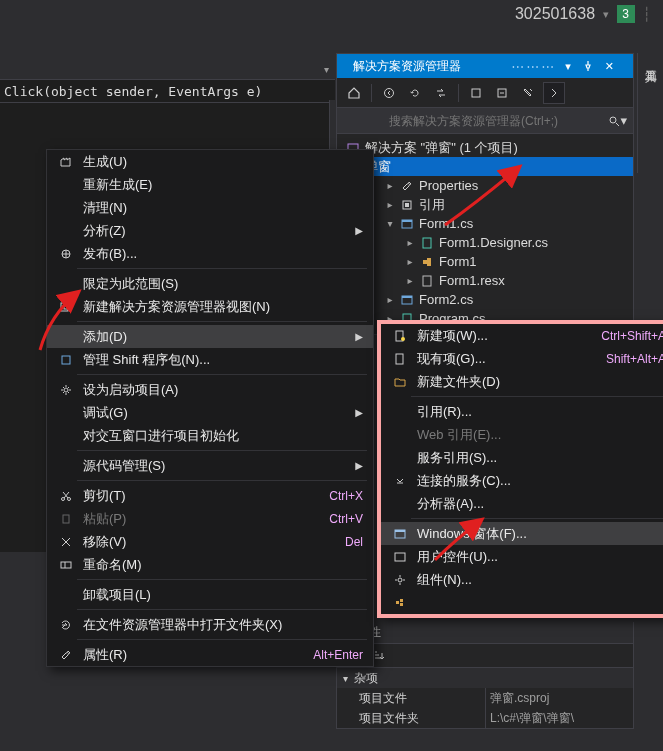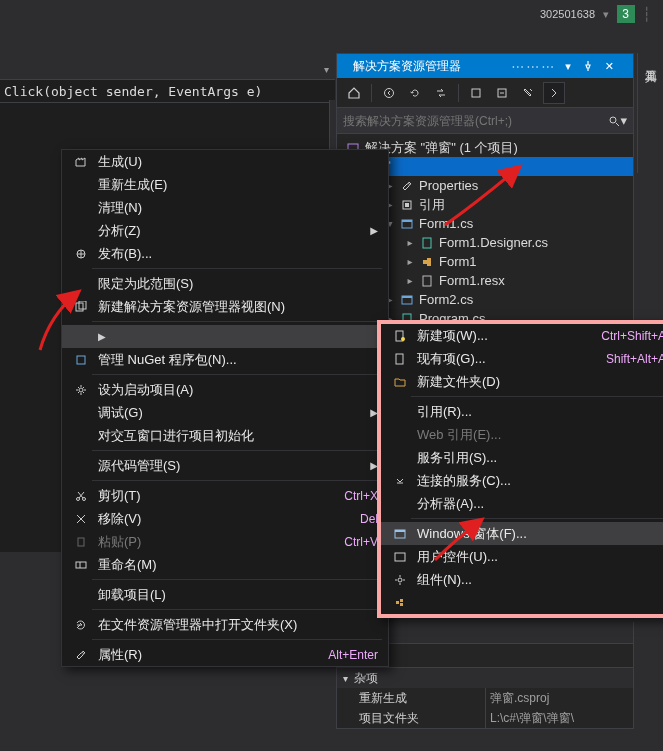--- a/index.html
+++ b/index.html
@@ -19,21 +19,21 @@
     position: absolute;
     top: 0; left: 0; right: 0;
     height: 28px;
     background: #2d2d30;
     display: flex;
     justify-content: flex-end;
     align-items: center;
     gap: 8px;
     padding-right: 6px;
   }
-  .title-id { color: #cccccc; font-size: 11px; margin-left: 11px; }
+  .title-id { color: #cccccc; font-size: 16px; margin-left: 11px; }
   .title-badge {
     width: 18px; height: 18px;
     background: #2e8b57;
     color: #fff;
     display: inline-flex; align-items: center; justify-content: center;
     font-size: 12px;
   }
   .title-dots { color: #666; letter-spacing: 2px; font-size: 14px; padding-right: 4px; }
 
   
@@ -132,20 +132,21 @@
     border-bottom: 1px solid #3f3f46;
     background: #333337;
   }
   .sol-search input {
     flex: 1;
     background: transparent;
     border: none;
     color: #b8b8b8;
     font-size: 12px;
     outline: none;
+    margin-left: 46px;
   }
   .sol-search .mag { color: #d0d0d0; font-size: 13px; padding-left: 4px; display:flex; align-items:center; }
 
   .sol-tree {
     padding: 4px 0 6px 0;
     background: #252526;
     font-size: 13px;
   }
   .tree-row {
     height: 19px;
@@ -188,21 +189,21 @@
     justify-content: flex-start;
     align-items: center;
     padding-top: 8px;
     color: #d0d0d0;
   }
 
   
   .ctx {
     position: absolute;
     top: 149px;
-    left: 61px;
+    left: 46px;
     width: 328px;
     background: #1b1b1c;
     border: 1px solid #333337;
     box-shadow: 4px 4px 10px rgba(0,0,0,.6);
     z-index: 100;
   }
   .ctx-row {
     height: 23px;
     display: flex;
     align-items: center;
@@ -518,21 +519,21 @@
         <svg width="12" height="12" viewBox="0 0 12 12">
           <path d="M2 2h2M2 5h4M2 8h6M9 3v6l2-2M9 9l-2-2" stroke="#ccc" fill="none"></path>
         </svg>
       </span>
   </div>
   <div class="prop-group">
     <span style="font-size:10px;">▾</span>
     <span>杂项</span>
   </div>
   <div class="prop-row">
-    <div class="k">重新生成</div>
+    <div class="k">项目文件</div>
     <div class="v">弹窗.csproj</div>
   </div>
   <div class="prop-row">
     <div class="k">项目文件夹</div>
     <div class="v">L:\c#\弹窗\弹窗\</div>
   </div>
 </div>
 
 <div class="ctx">
   <div class="ctx-row">
@@ -575,29 +576,30 @@
         <svg width="12" height="12" viewBox="0 0 12 12">
           <rect x="1" y="2" width="7" height="8" fill="none" stroke="#ccc"></rect>
           <rect x="4" y="0" width="7" height="8" fill="none" stroke="#ccc"></rect>
         </svg>
       </span>
     <span class="lbl">新建解决方案资源管理器视图(N)</span>
   </div>
   <div class="ctx-sep"></div>
   <div class="ctx-row hov">
     <span class="ic"></span>
+    <span class="lbl">添加(D)</span>
     <span class="arr">▶</span>
   </div>
   <div class="ctx-row">
     <span class="ic">
         <svg width="12" height="12" viewBox="0 0 12 12">
           <rect x="2" y="2" width="8" height="8" fill="none" stroke="#6fa8dc"></rect>
         </svg>
       </span>
-    <span class="lbl">管理 NuGet 程序包(N)...</span>
+    <span class="lbl">管理 Shift 程序包(N)...</span>
   </div>
   <div class="ctx-sep"></div>
   <div class="ctx-row">
     <span class="ic">
         <svg width="12" height="12" viewBox="0 0 12 12">
           <circle cx="6" cy="6" r="2" fill="none" stroke="#ccc"></circle>
           <path d="M6 1v2M6 9v2M1 6h2M9 6h2M3 3l1 1M8 8l1 1M3 9l1-1M8 4l1-1" stroke="#ccc"></path>
         </svg>
       </span>
     <span class="lbl">设为启动项目(A)</span>
@@ -622,37 +624,37 @@
     <span class="ic">
         <svg width="12" height="12" viewBox="0 0 12 12">
           <circle cx="3" cy="9" r="1.5" fill="none" stroke="#ccc"></circle>
           <circle cx="9" cy="9" r="1.5" fill="none" stroke="#ccc"></circle>
           <path d="M4 8L9 2M8 8L3 2" stroke="#ccc"></path>
         </svg>
       </span>
     <span class="lbl">剪切(T)</span>
     <span class="sc">Ctrl+X</span>
   </div>
+  <div class="ctx-row disabled">
+    <span class="ic">
+        <svg width="12" height="12" viewBox="0 0 12 12">
+          <rect x="3" y="2" width="6" height="8" fill="none" stroke="#666"></rect>
+        </svg>
+      </span>
+    <span class="lbl">粘贴(P)</span>
+    <span class="sc">Ctrl+V</span>
+  </div>
   <div class="ctx-row">
     <span class="ic">
         <svg width="10" height="10" viewBox="0 0 10 10">
           <path d="M1 1l8 8M9 1l-8 8" stroke="#ccc"></path>
         </svg>
       </span>
     <span class="lbl">移除(V)</span>
     <span class="sc">Del</span>
-  </div>
-  <div class="ctx-row disabled">
-    <span class="ic">
-        <svg width="12" height="12" viewBox="0 0 12 12">
-          <rect x="3" y="2" width="6" height="8" fill="none" stroke="#666"></rect>
-        </svg>
-      </span>
-    <span class="lbl">粘贴(P)</span>
-    <span class="sc">Ctrl+V</span>
   </div>
   <div class="ctx-row">
     <span class="ic">
         <svg width="12" height="12" viewBox="0 0 12 12">
           <rect x="1" y="3" width="10" height="6" fill="none" stroke="#ccc"></rect>
           <path d="M5 3v6" stroke="#ccc"></path>
         </svg>
       </span>
     <span class="lbl">重命名(M)</span>
   </div>

